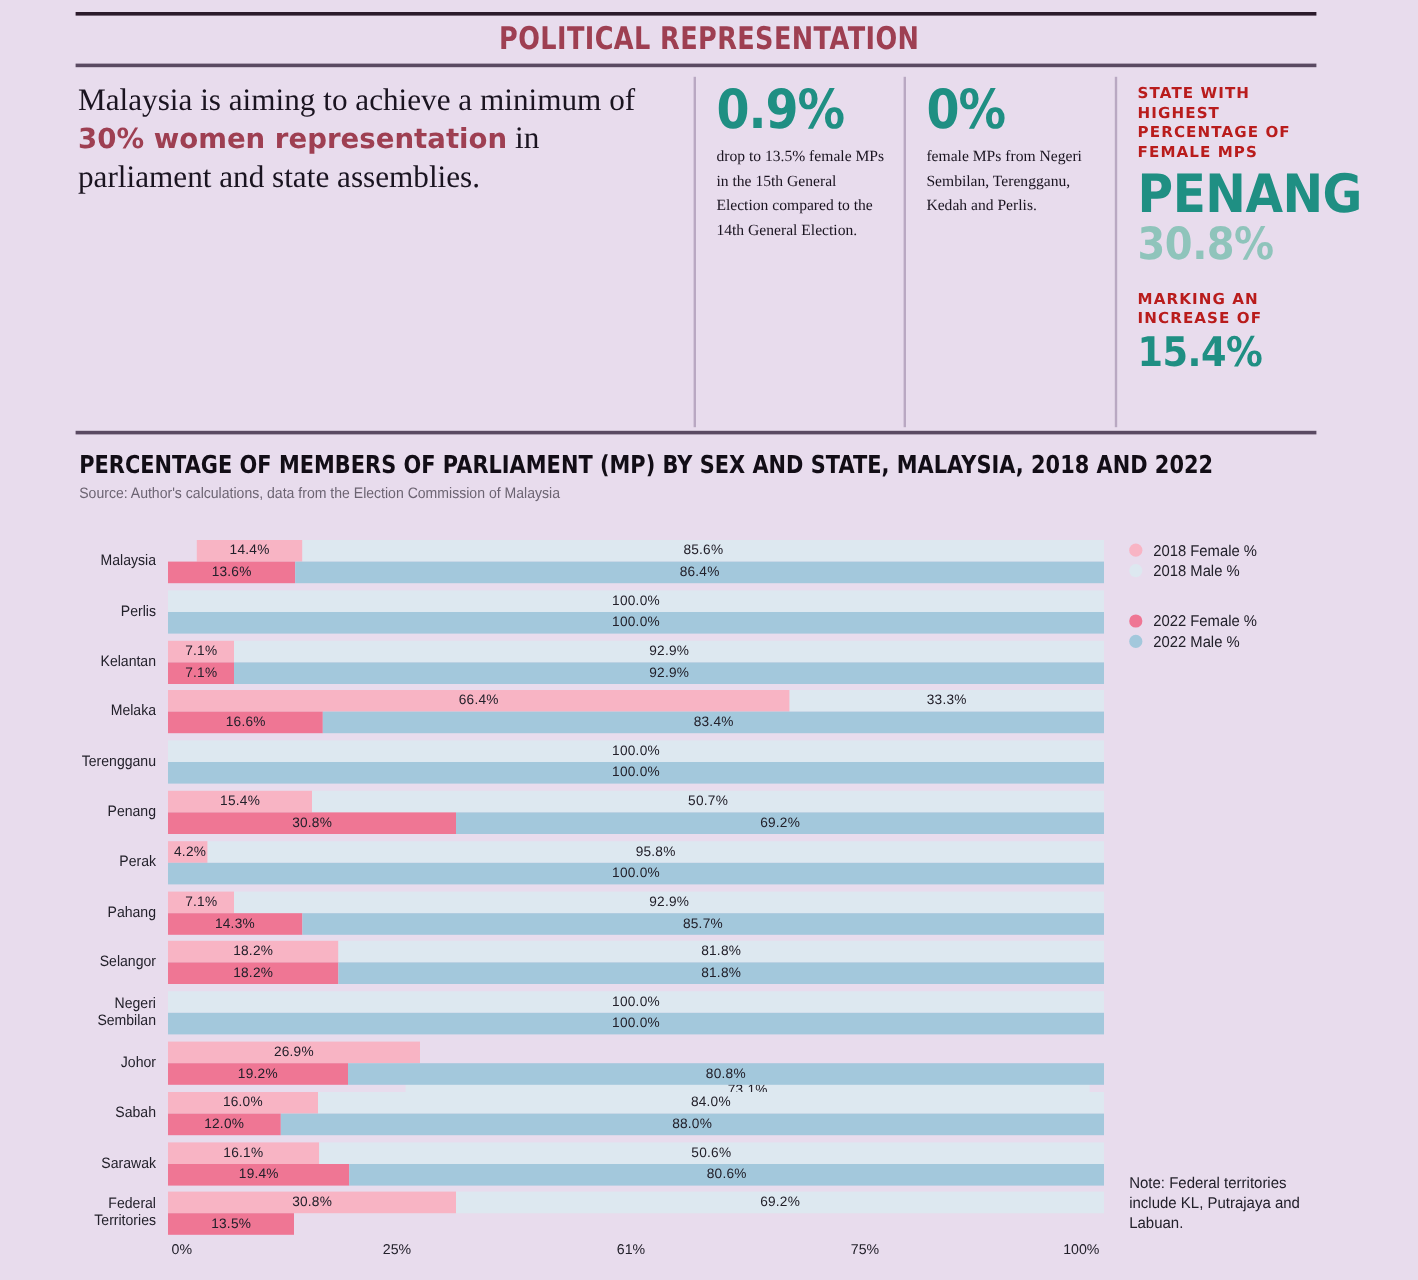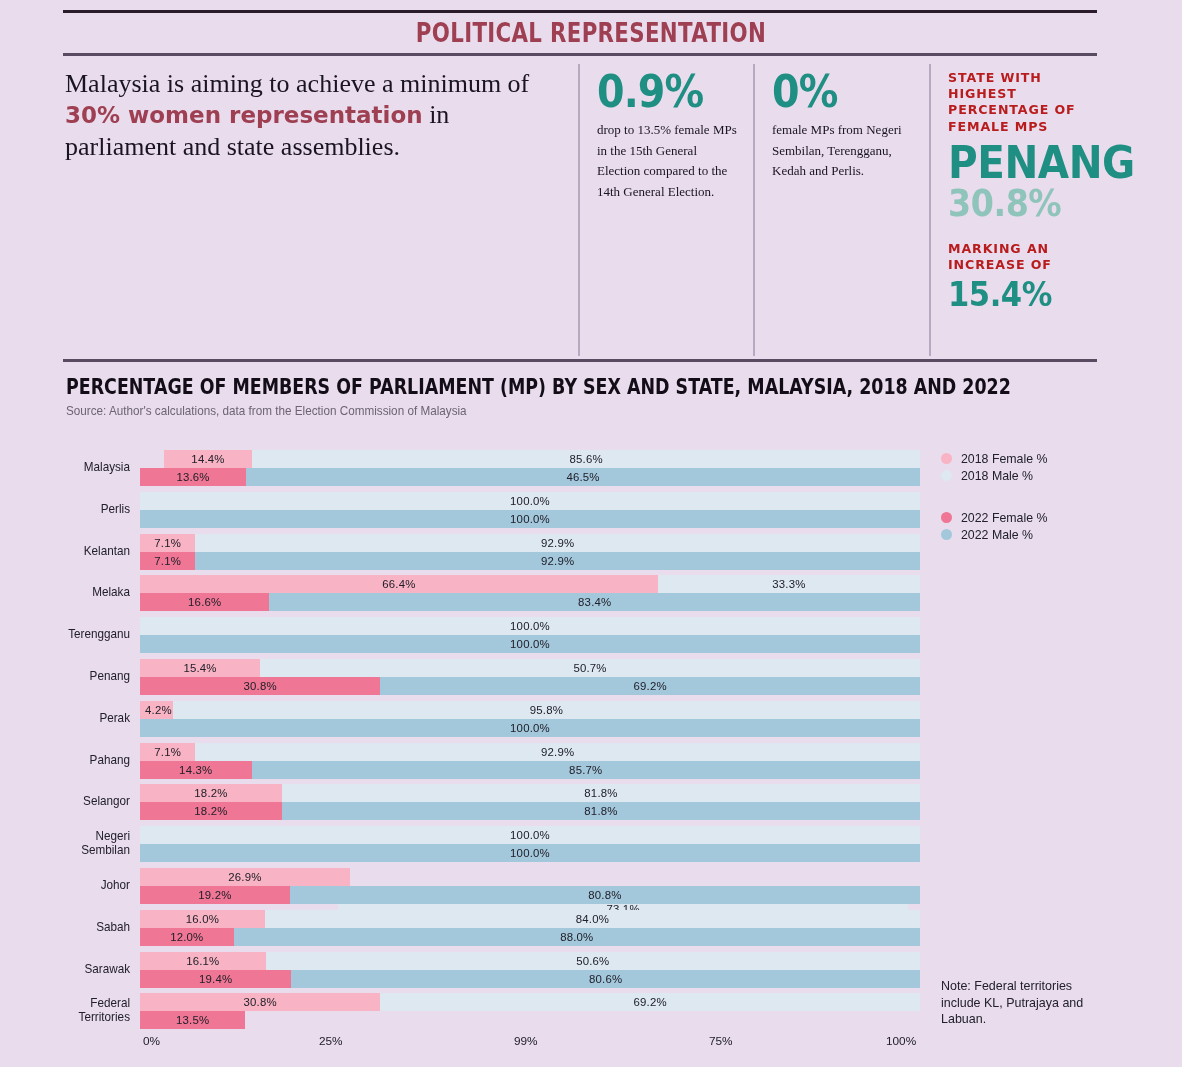--- a/index.html
+++ b/index.html
@@ -257,21 +257,21 @@
         </div>
         <div class="seg" style="left: 112.32px; width: 667.68px; background: rgb(221, 232, 240);">
           <span class="lbl">85.6%</span>
         </div>
       </div>
       <div class="bar" style="top: 468px; padding-left: 17px;">
         <div class="seg" style="left: 0px; width: 106.08px; background: rgb(239, 118, 148);">
           <span class="lbl">13.6%</span>
         </div>
         <div class="seg" style="left: 106.08px; width: 673.92px; background: rgb(163, 200, 220);">
-          <span class="lbl">46.5%</span>
+          <span class="lbl">86.4%</span>
         </div>
       </div>
       <div class="ylabel" style="top: 501.8px;">
         <div>Perlis</div>
       </div>
       <div class="bar" style="top: 491.8px;">
         <div class="seg" style="left: 0px; width: 780px; background: rgb(221, 232, 240);">
           <span class="lbl">100.0%</span>
         </div>
       </div>
@@ -490,21 +490,21 @@
       <div class="bar" style="top: 1011.4px;">
         <div class="seg" style="left: 0px; width: 105.3px; background: rgb(239, 118, 148);">
           <span class="lbl">13.5%</span>
         </div>
       </div>
     </div>
 
   <div class="axis" id="axis">
       <div class="tick" style="left: 3px;">0%</div>
       <div class="tick" style="left: 179px;">25%</div>
-      <div class="tick" style="left: 374px;">99%</div>
+      <div class="tick" style="left: 374px;">61%</div>
       <div class="tick" style="left: 569px;">75%</div>
       <div class="tick" style="left: 746px;">100%</div>
     </div>
 
   <div class="legend" id="legend">
       <div class="lg-item">
         <span class="dot" style="background: rgb(248, 180, 196);"></span>
         <span class="lg-txt">2018 Female %</span>
       </div>
       <div class="lg-item">

